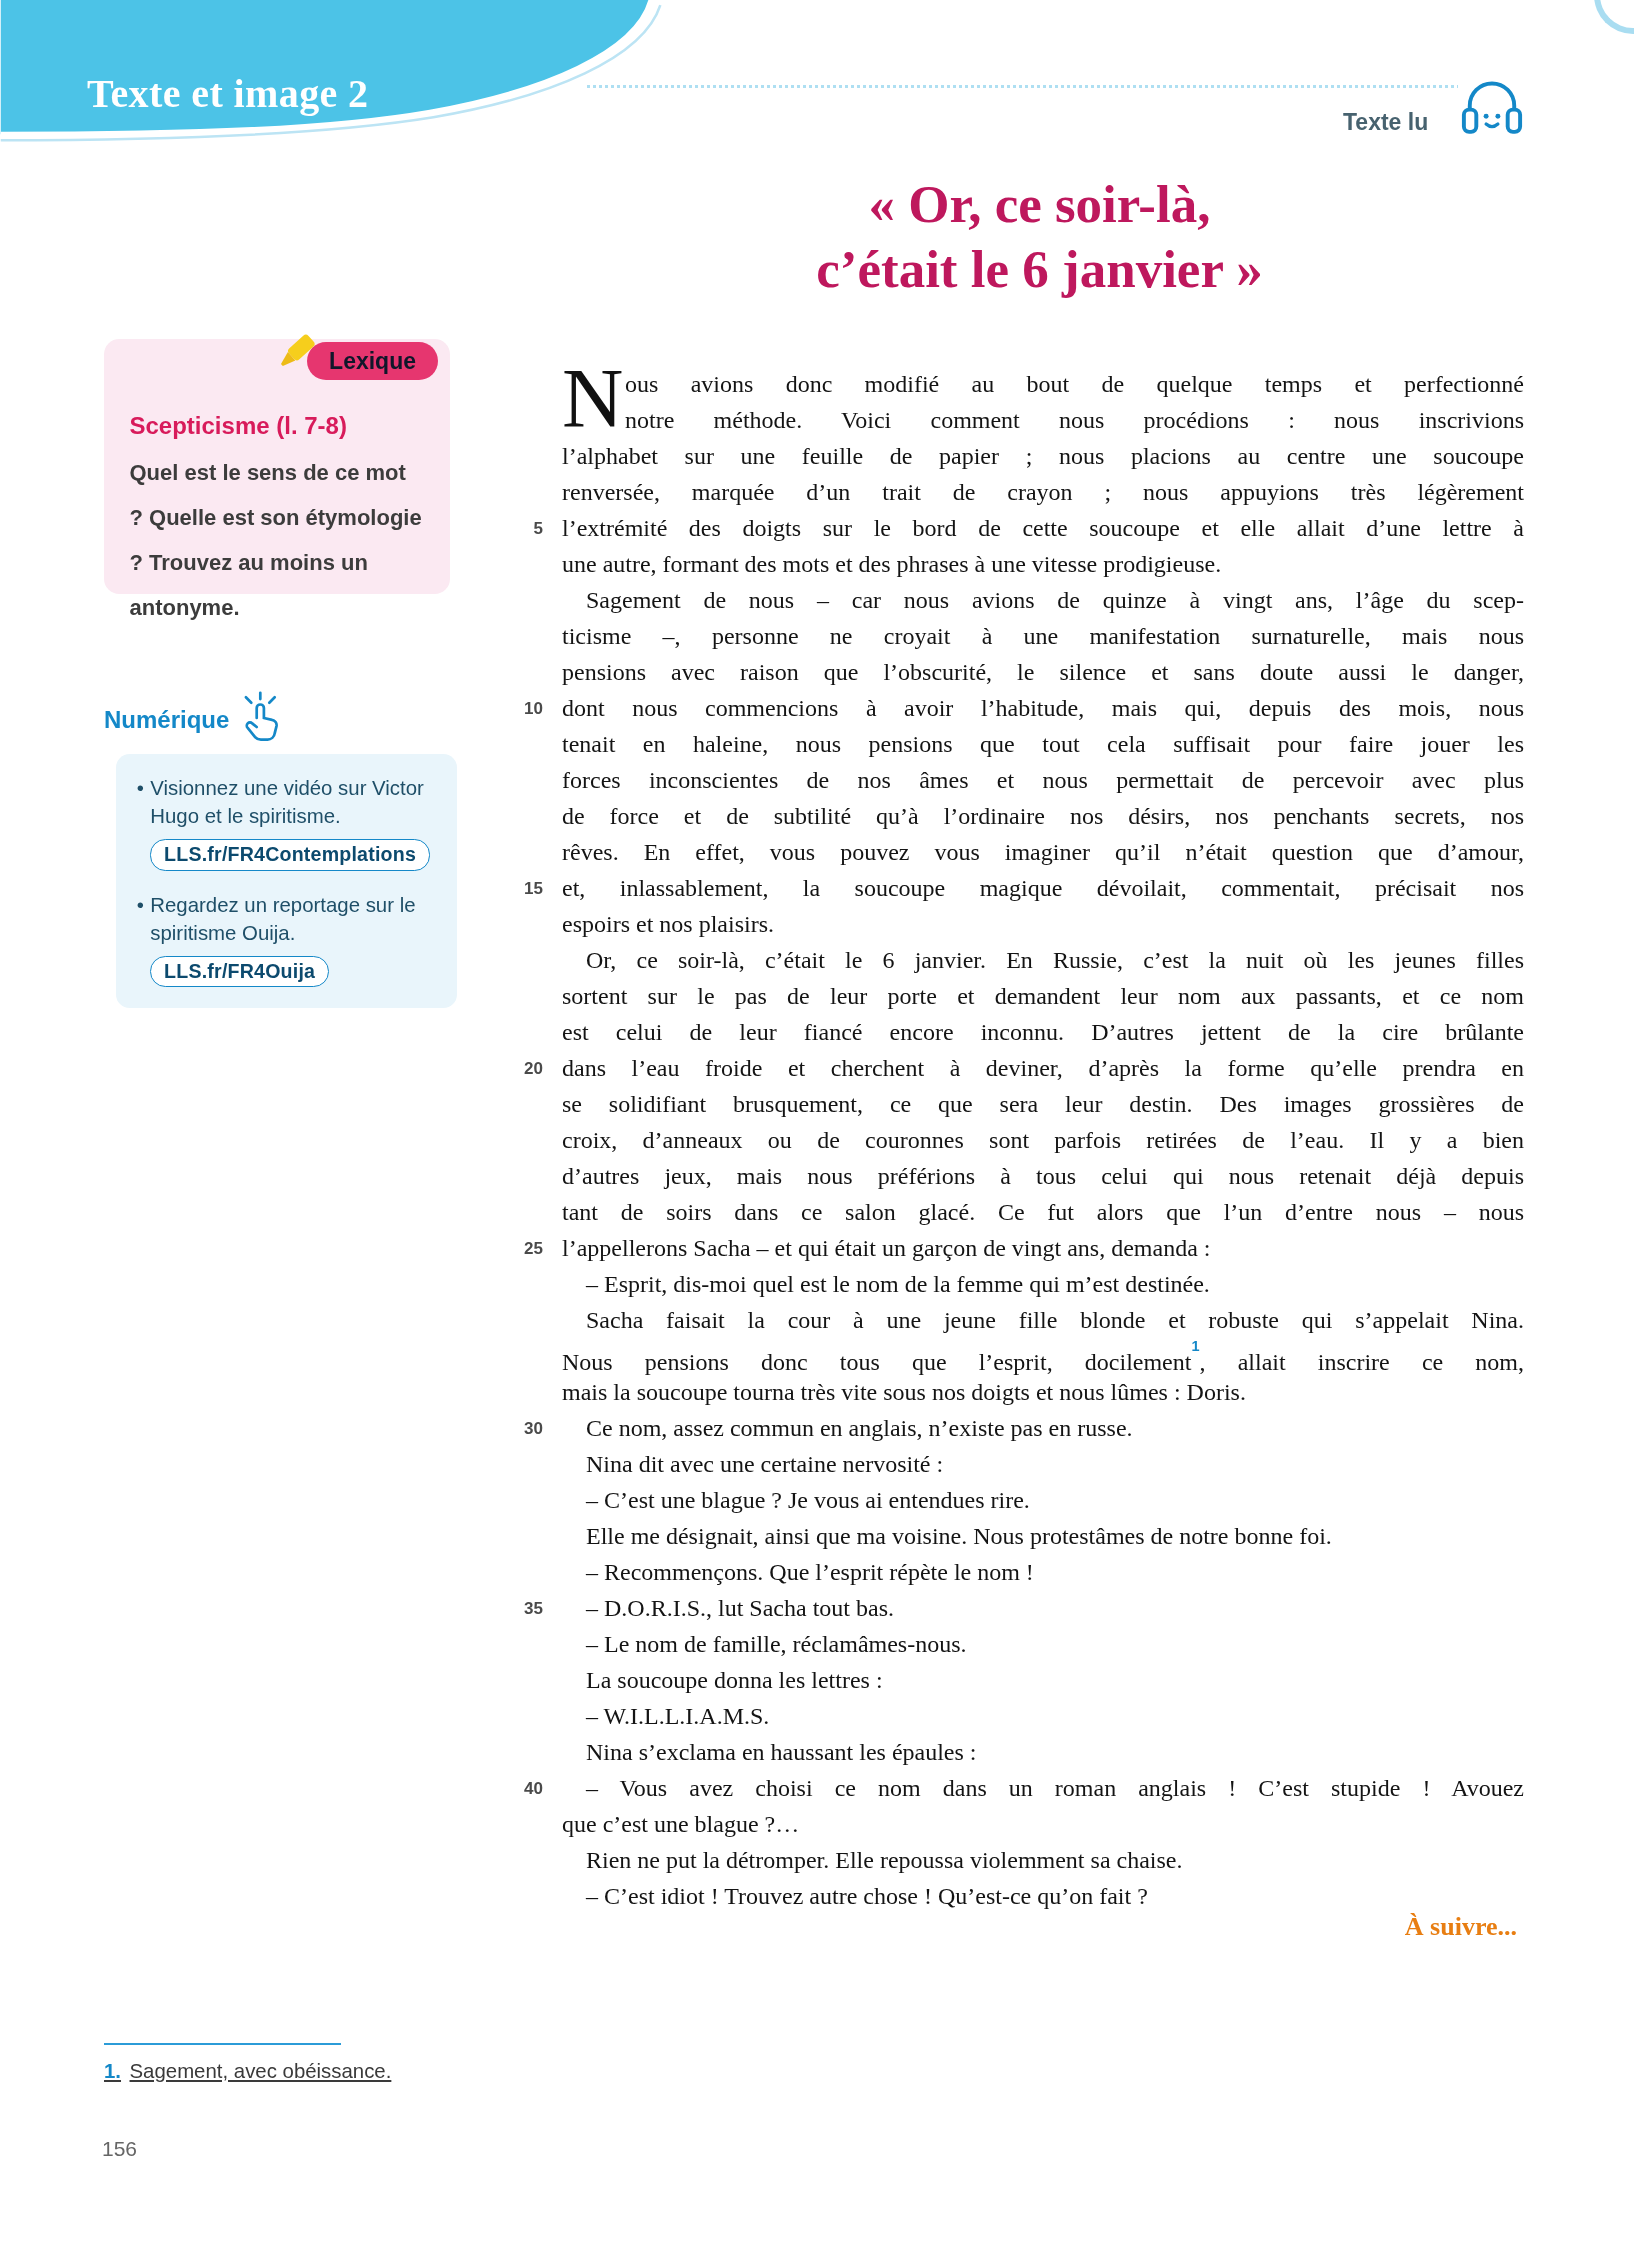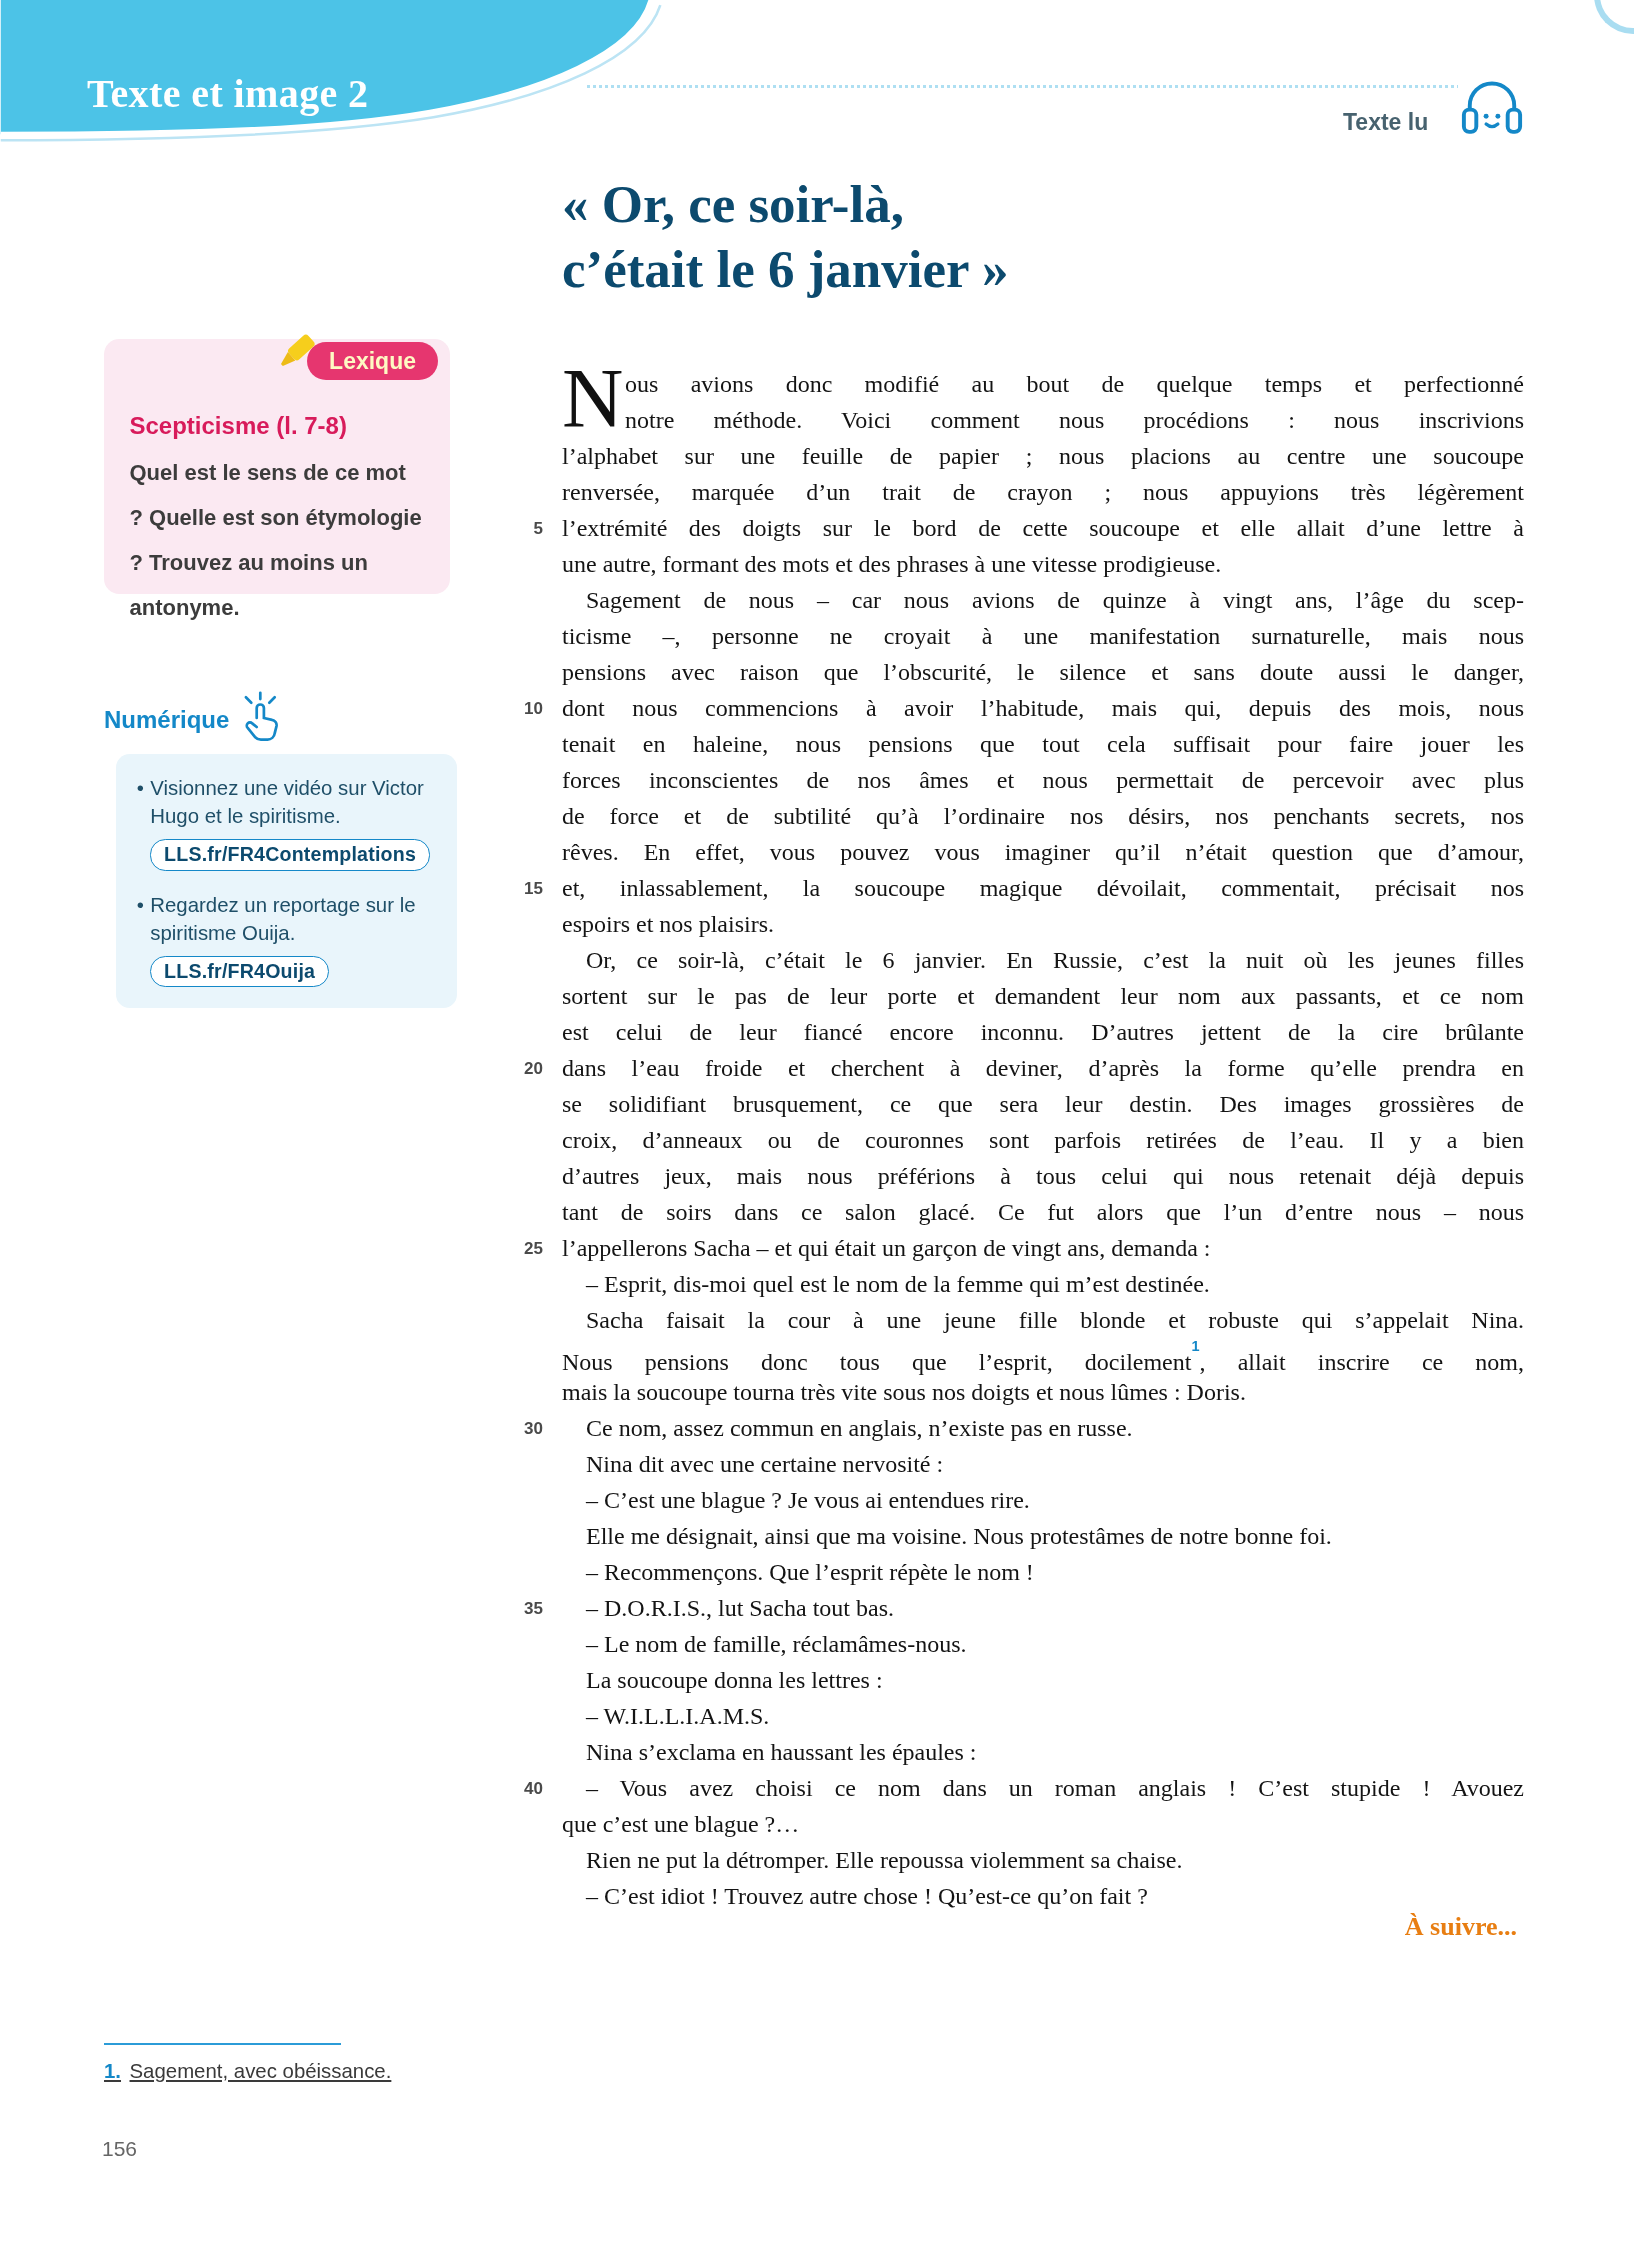--- a/index.html
+++ b/index.html
@@ -13,30 +13,30 @@
                   font-weight: 700; font-size: 40px; color: #ffffff; letter-spacing: 0.4px; }
   .dotted-rule { position: absolute; left: 587px; top: 85px; width: 915px; height: 0;
                  border-top: 3.4px dotted #AEDFF2; }
   .texte-lu { position: absolute; left: 1343px; top: 109px; font-size: 23px; font-weight: 600; color: #47626F; }
   .headphones { position: absolute; left: 1458px; top: 73px; width: 68px; height: 68px; cursor: pointer; background: #fff; }
   .corner-arc { position: absolute; top: -6.8px; right: -6.8px; width: 48px; height: 41px;
                 border: 6px solid #A9DDF1; border-top-color: transparent; border-right-color: transparent;
                 border-radius: 0 0 0 39px; }
 
   
-  .title { position: absolute; left: 562px; top: 172px; width: 955px; 
+  .title { position: absolute; left: 562px; top: 172px; width: 955px; text-align: center;
            font-family: "Liberation Serif", serif; font-weight: 600; font-size: 53px; line-height: 65px;
-           color: #0c4a6e; }
+           color: #be185d; }
 
   
   .lexique { position: absolute; left: 104px; top: 339px; width: 346px; height: 255px;
              background: #FBE9F2; border-radius: 15.3px; padding: 73px 25.5px 0 25.5px; }
   .lexique-tab { position: absolute; right: 12px; top: 0px; display: flex; align-items: center; }
   .hl-icon { width: 56px; height: 56px; margin-right: -13.6px; margin-top: -12px; position: relative; z-index: 2; }
-  .lexique-pill { background: #E6366F; color: #fef9c3; border-radius: 22px; padding: 5.1px 22px;
+  .lexique-pill { background: #E6366F; color: #0f172a; border-radius: 22px; padding: 5.1px 22px;
                   font-size: 23px; font-weight: 700; position: relative; z-index: 1; }
   .lexique-heading { font-size: 24px; font-weight: 700; color: #D81B5B; }
   .lexique-body { margin-top: 10.2px; font-size: 22px; line-height: 45px; color: #3C3C3C; width: 294px; font-weight: bold; }
 
   
   .num-heading-row { position: absolute; left: 104px; top: 703px; display: flex; align-items: flex-start; gap: 6.8px; }
   .num-heading { font-size: 24px; font-weight: 700; color: #1488C8; line-height: 34px; text-align: right; }
   .hand-icon { width: 54px; height: 54px; margin-top: -12px; }
   .num-box { position: absolute; left: 116px; top: 754px; width: 341px;
              background: #E9F5FB; border-radius: 13.6px; padding: 20.4px 19px 20.4px 19px; }

